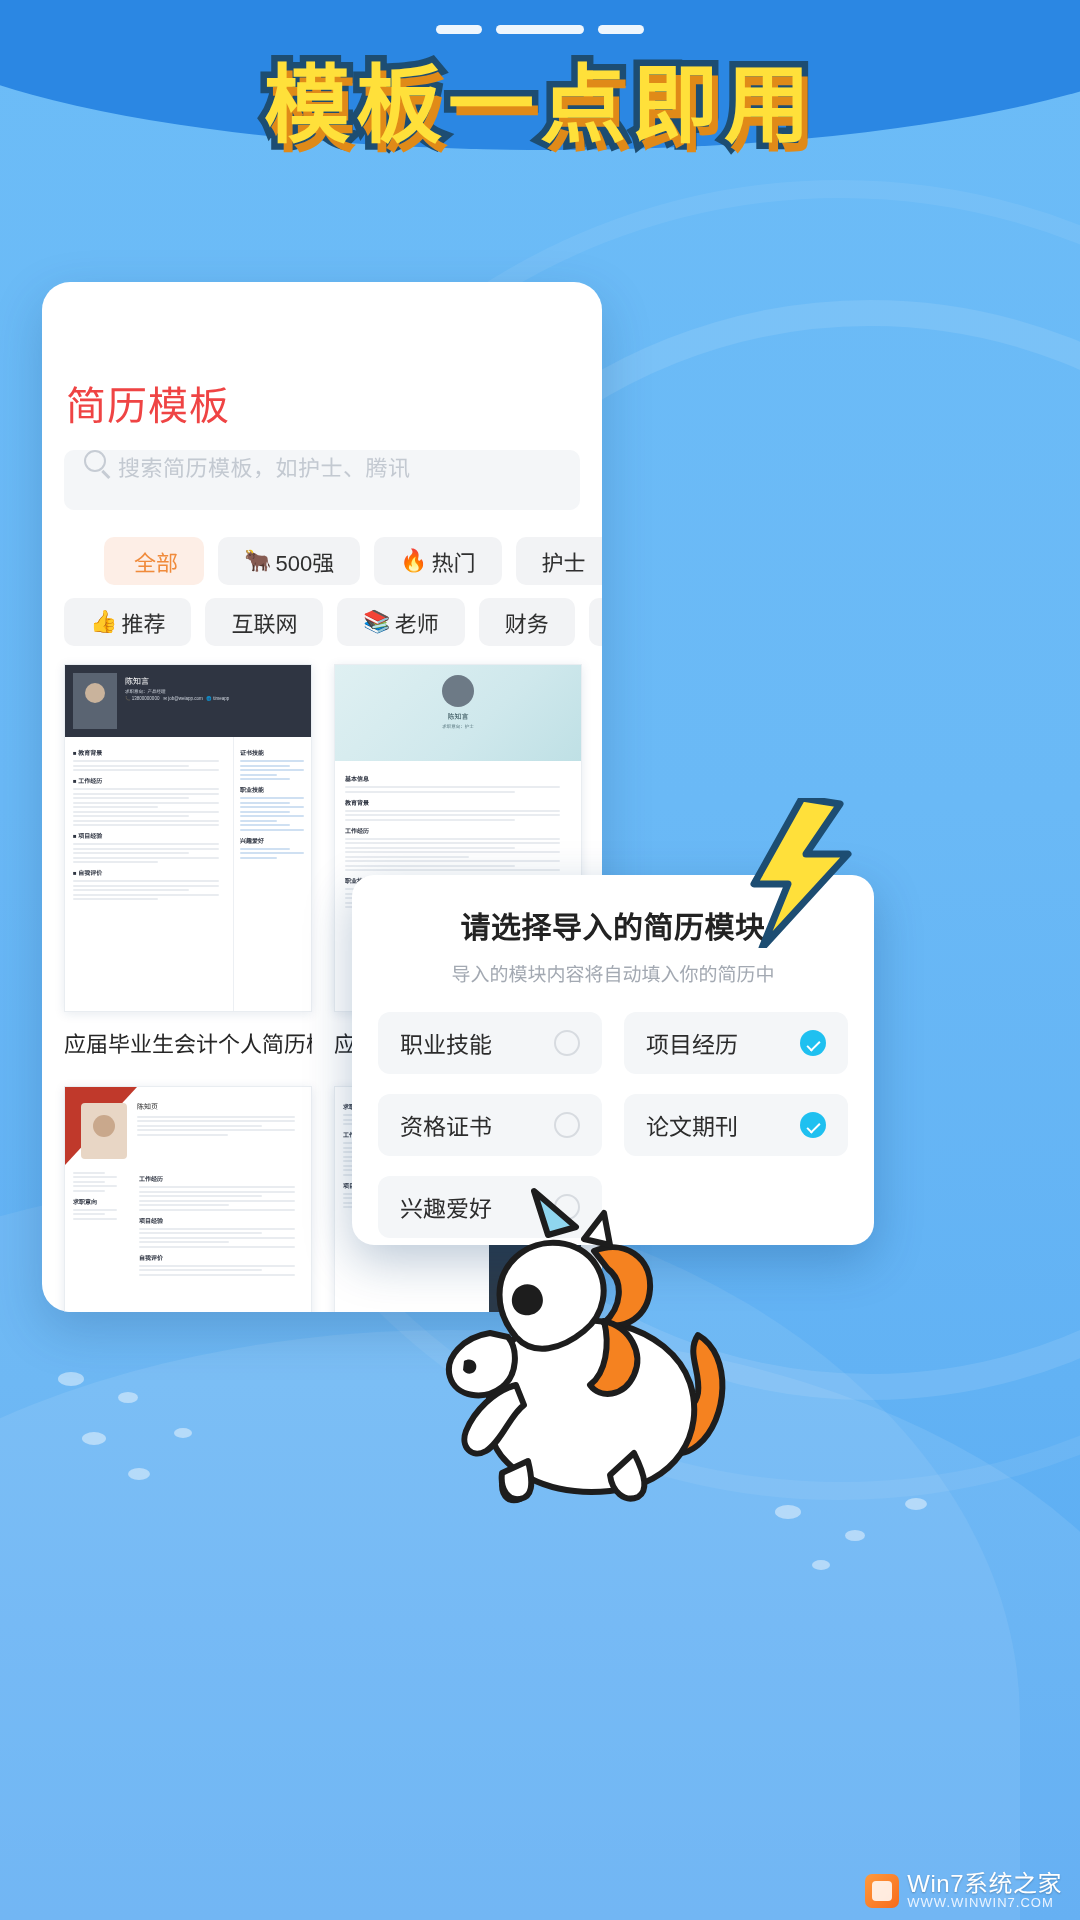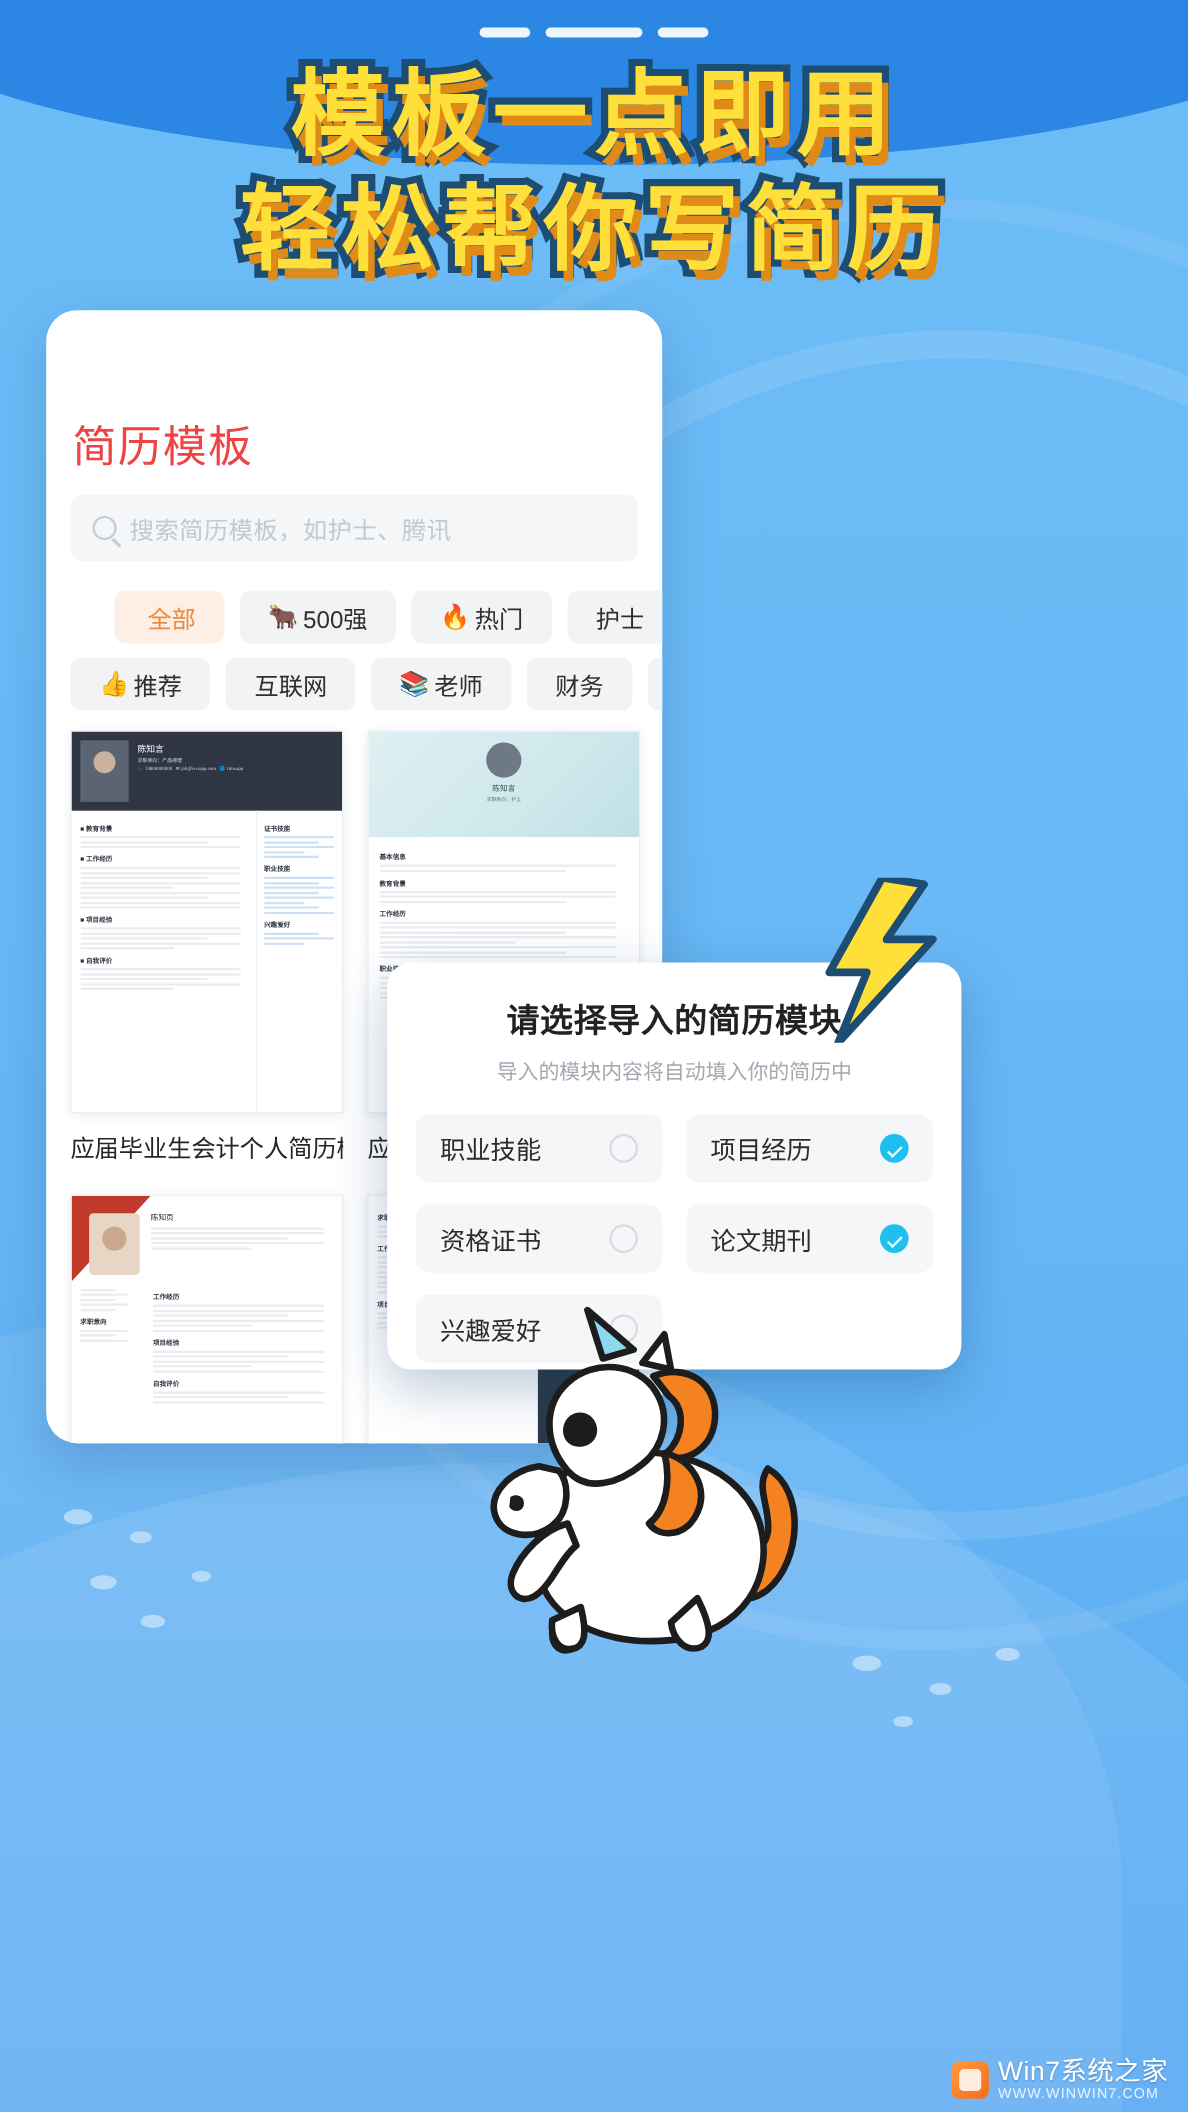--- a/index.html
+++ b/index.html
@@ -60,39 +60,39 @@
   .app-card {
     position:absolute; left:42px; top:282px; width:560px; height:1030px;
     background:#ffffff; border-radius:28px;
     box-shadow:0 18px 50px rgba(16,60,110,0.22);
     overflow:hidden; z-index:4;
   }
   .app-title { position:absolute; left:24px; top:92px; font-size:40px; color:#ef4444; font-weight:normal; letter-spacing:1px; }
 
   .search-box {
     position:absolute; left:22px; top:168px; width:516px; height:60px;
-    background:#f4f6f8; border-radius:10px; display:flex; align-items:center; padding:0 20px; gap:12px;
+    background:#f4f6f8; border-radius:10px; display:flex; padding:0 20px; gap:12px;
   }
   .search-ico { width:22px; height:22px; border:2.5px solid #c6ccd4; border-radius:50%; position:relative; flex:none; }
   .search-ico:after { content:""; position:absolute; right:-7px; bottom:-5px; width:10px; height:2.5px; background:#c6ccd4; transform:rotate(45deg); }
   .search-ph { color:#c3c9d1; font-size:22px; letter-spacing:0.5px; }
 
   .chips-row { position:absolute; left:22px; width:700px; display:flex; gap:14px; }
   .chips-row.r1 { top:255px; }
   .chips-row.r2 { top:316px; }
   .chip {
     background:#f2f3f5; border-radius:10px; height:48px; padding:0 26px;
     display:flex; align-items:center; gap:4px; font-size:22px; color:#2f2f2f; white-space:nowrap; flex:none;
   }
   .chip.active { background:#fdeee6; color:#f08b3c;margin-left:40px; }
   .chip .emo { font-size:22px; }
 
   
   .thumbs { position:absolute; left:22px; top:382px; width:700px; }
-  .thumb-row { display:flex; gap:22px;font-family:Liberation Serif, serif; }
+  .thumb-row { display:flex; gap:22px; }
   .thumb {
     width:248px; flex:none;
   }
   .thumb-img {
     width:248px; height:348px; background:#fff; border:1px solid #e9edf1;
     box-shadow:0 2px 10px rgba(20,60,110,0.10); overflow:hidden; position:relative;
   }
   .thumb-label { margin-top:14px; font-size:22px; color:#262626; white-space:nowrap; overflow:hidden; }
 
   
@@ -181,21 +181,20 @@
 <div class="dot" style="left:812px; top:1560px; width:18px; height:10px;"></div>
 
 <div class="statusbar">
   <span class="pill a"></span>
   <span class="pill b"></span>
   <span class="pill c"></span>
 </div>
 
 <div class="headline">
   <span class="hl-line one">模板一点即用</span>
-  <span class="hl-line two">轻松帮你写简历</span>
 </div>
 
 <div class="app-card">
 
   <div class="app-title">简历模板</div>
 
   <div class="search-box">
     <span class="search-ico"></span>
     <span class="search-ph">搜索简历模板，如护士、腾讯</span>
   </div>

